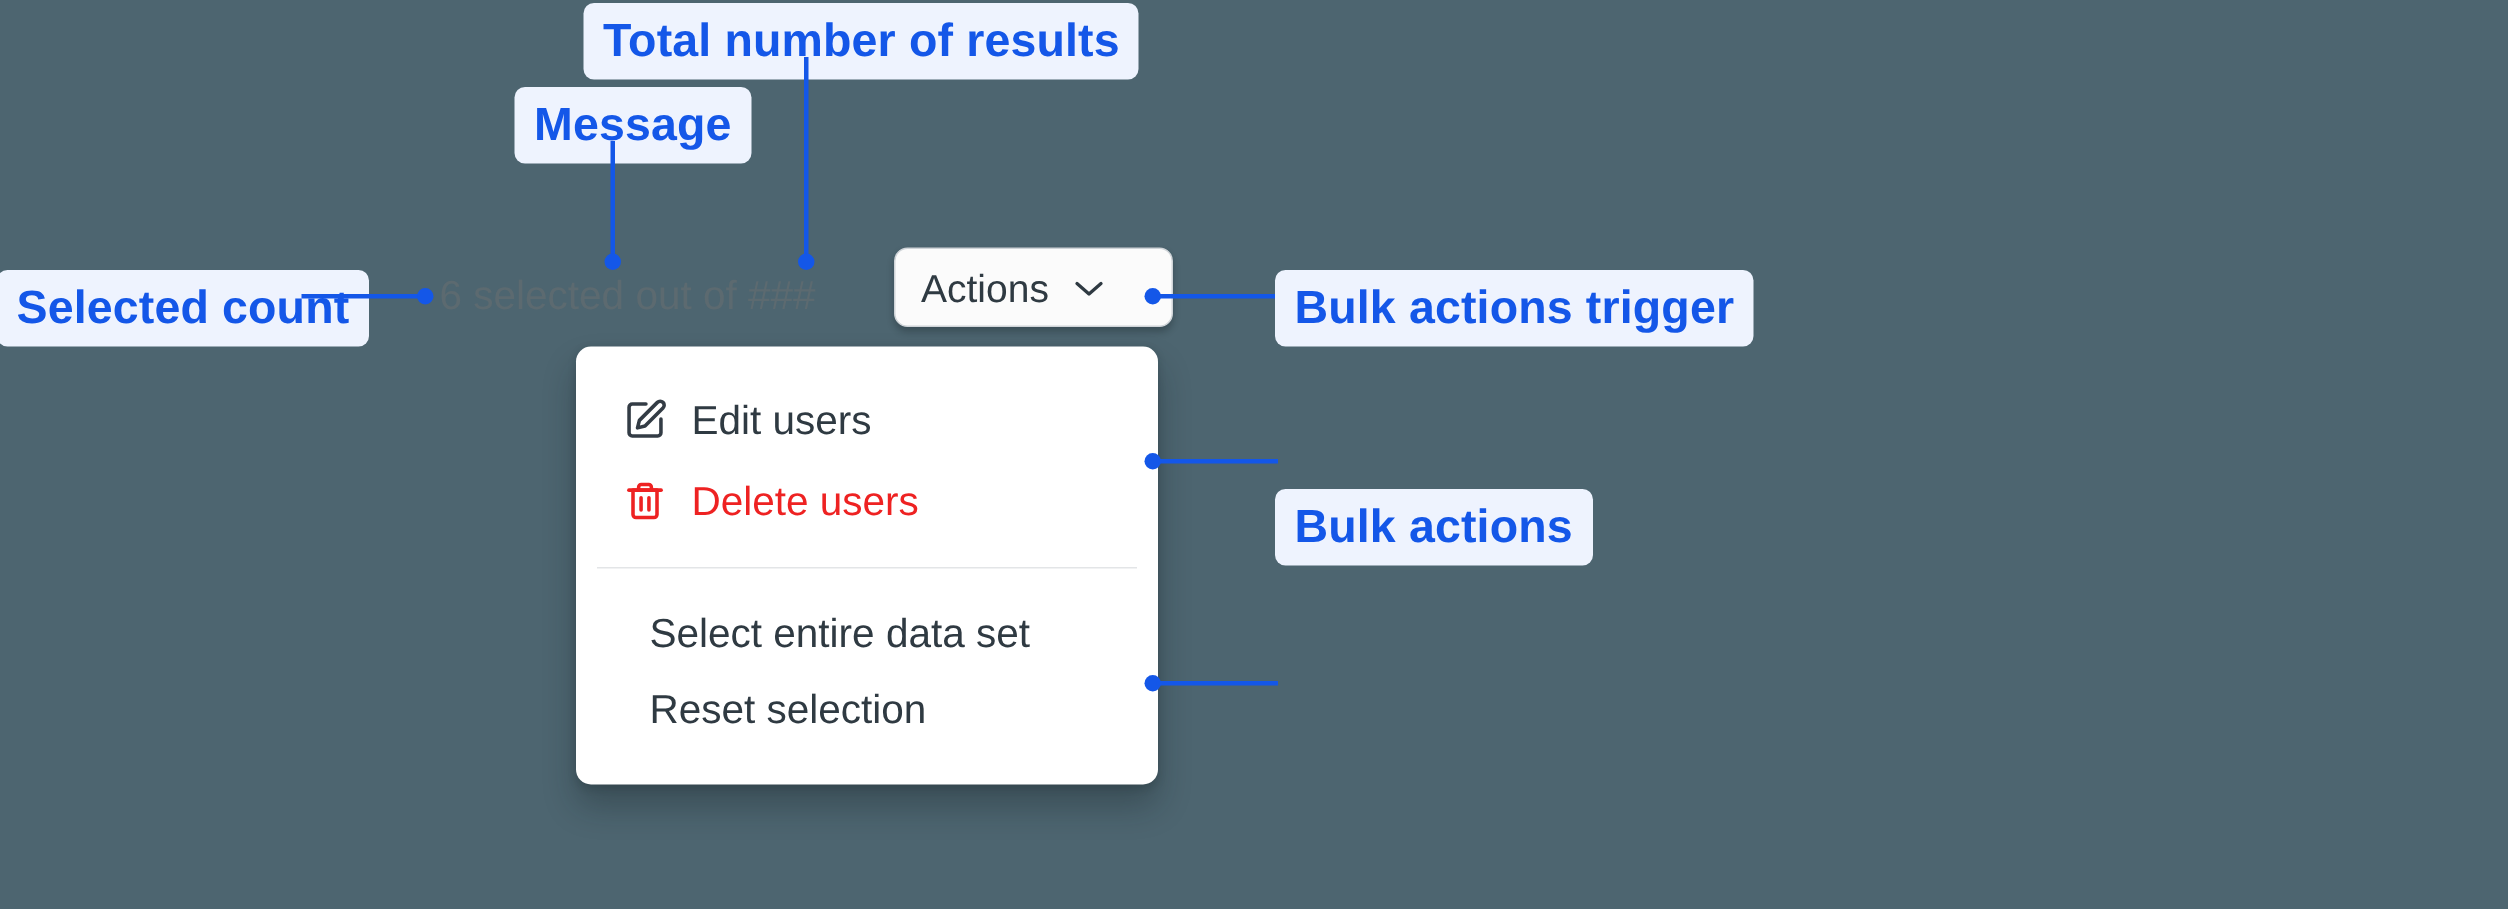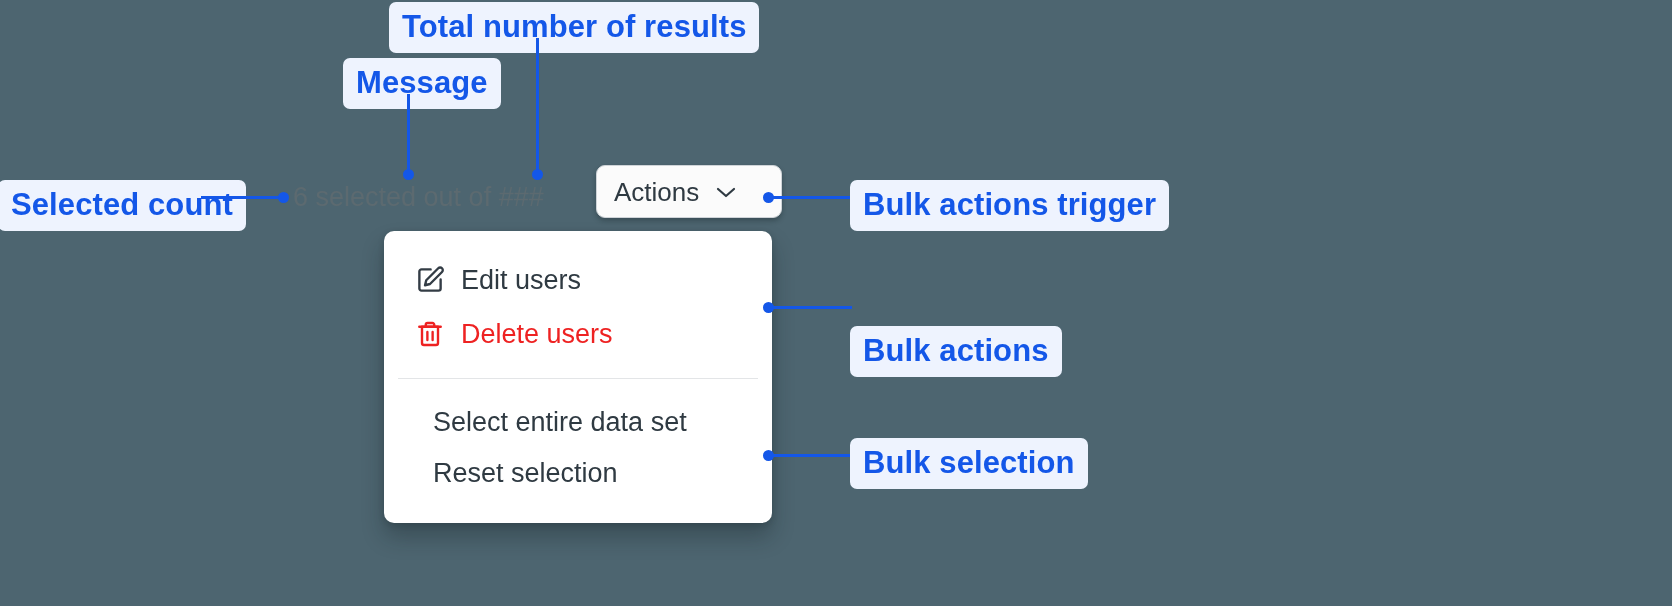--- a/index.html
+++ b/index.html
@@ -188,15 +188,14 @@
   <div class="dot" style="left:763px; top:192px;"></div>
   <div class="conn-h" style="left:771px; top:196px; width:81px;"></div>
   <div class="callout" style="left:850px; top:180px;">Bulk actions trigger</div>
 
   <div class="dot" style="left:763px; top:302px;"></div>
   <div class="conn-h" style="left:771px; top:306px; width:81px;"></div>
   <div class="callout" style="left:850px; top:290px;margin-top:36px;">Bulk actions</div>
 
   <div class="dot" style="left:763px; top:450px;"></div>
   <div class="conn-h" style="left:771px; top:454px; width:81px;"></div>
-  <div class="callout" style="left:850px; top:438px;">Bulk selection</div>
 
 </div>
 
 </body></html>

